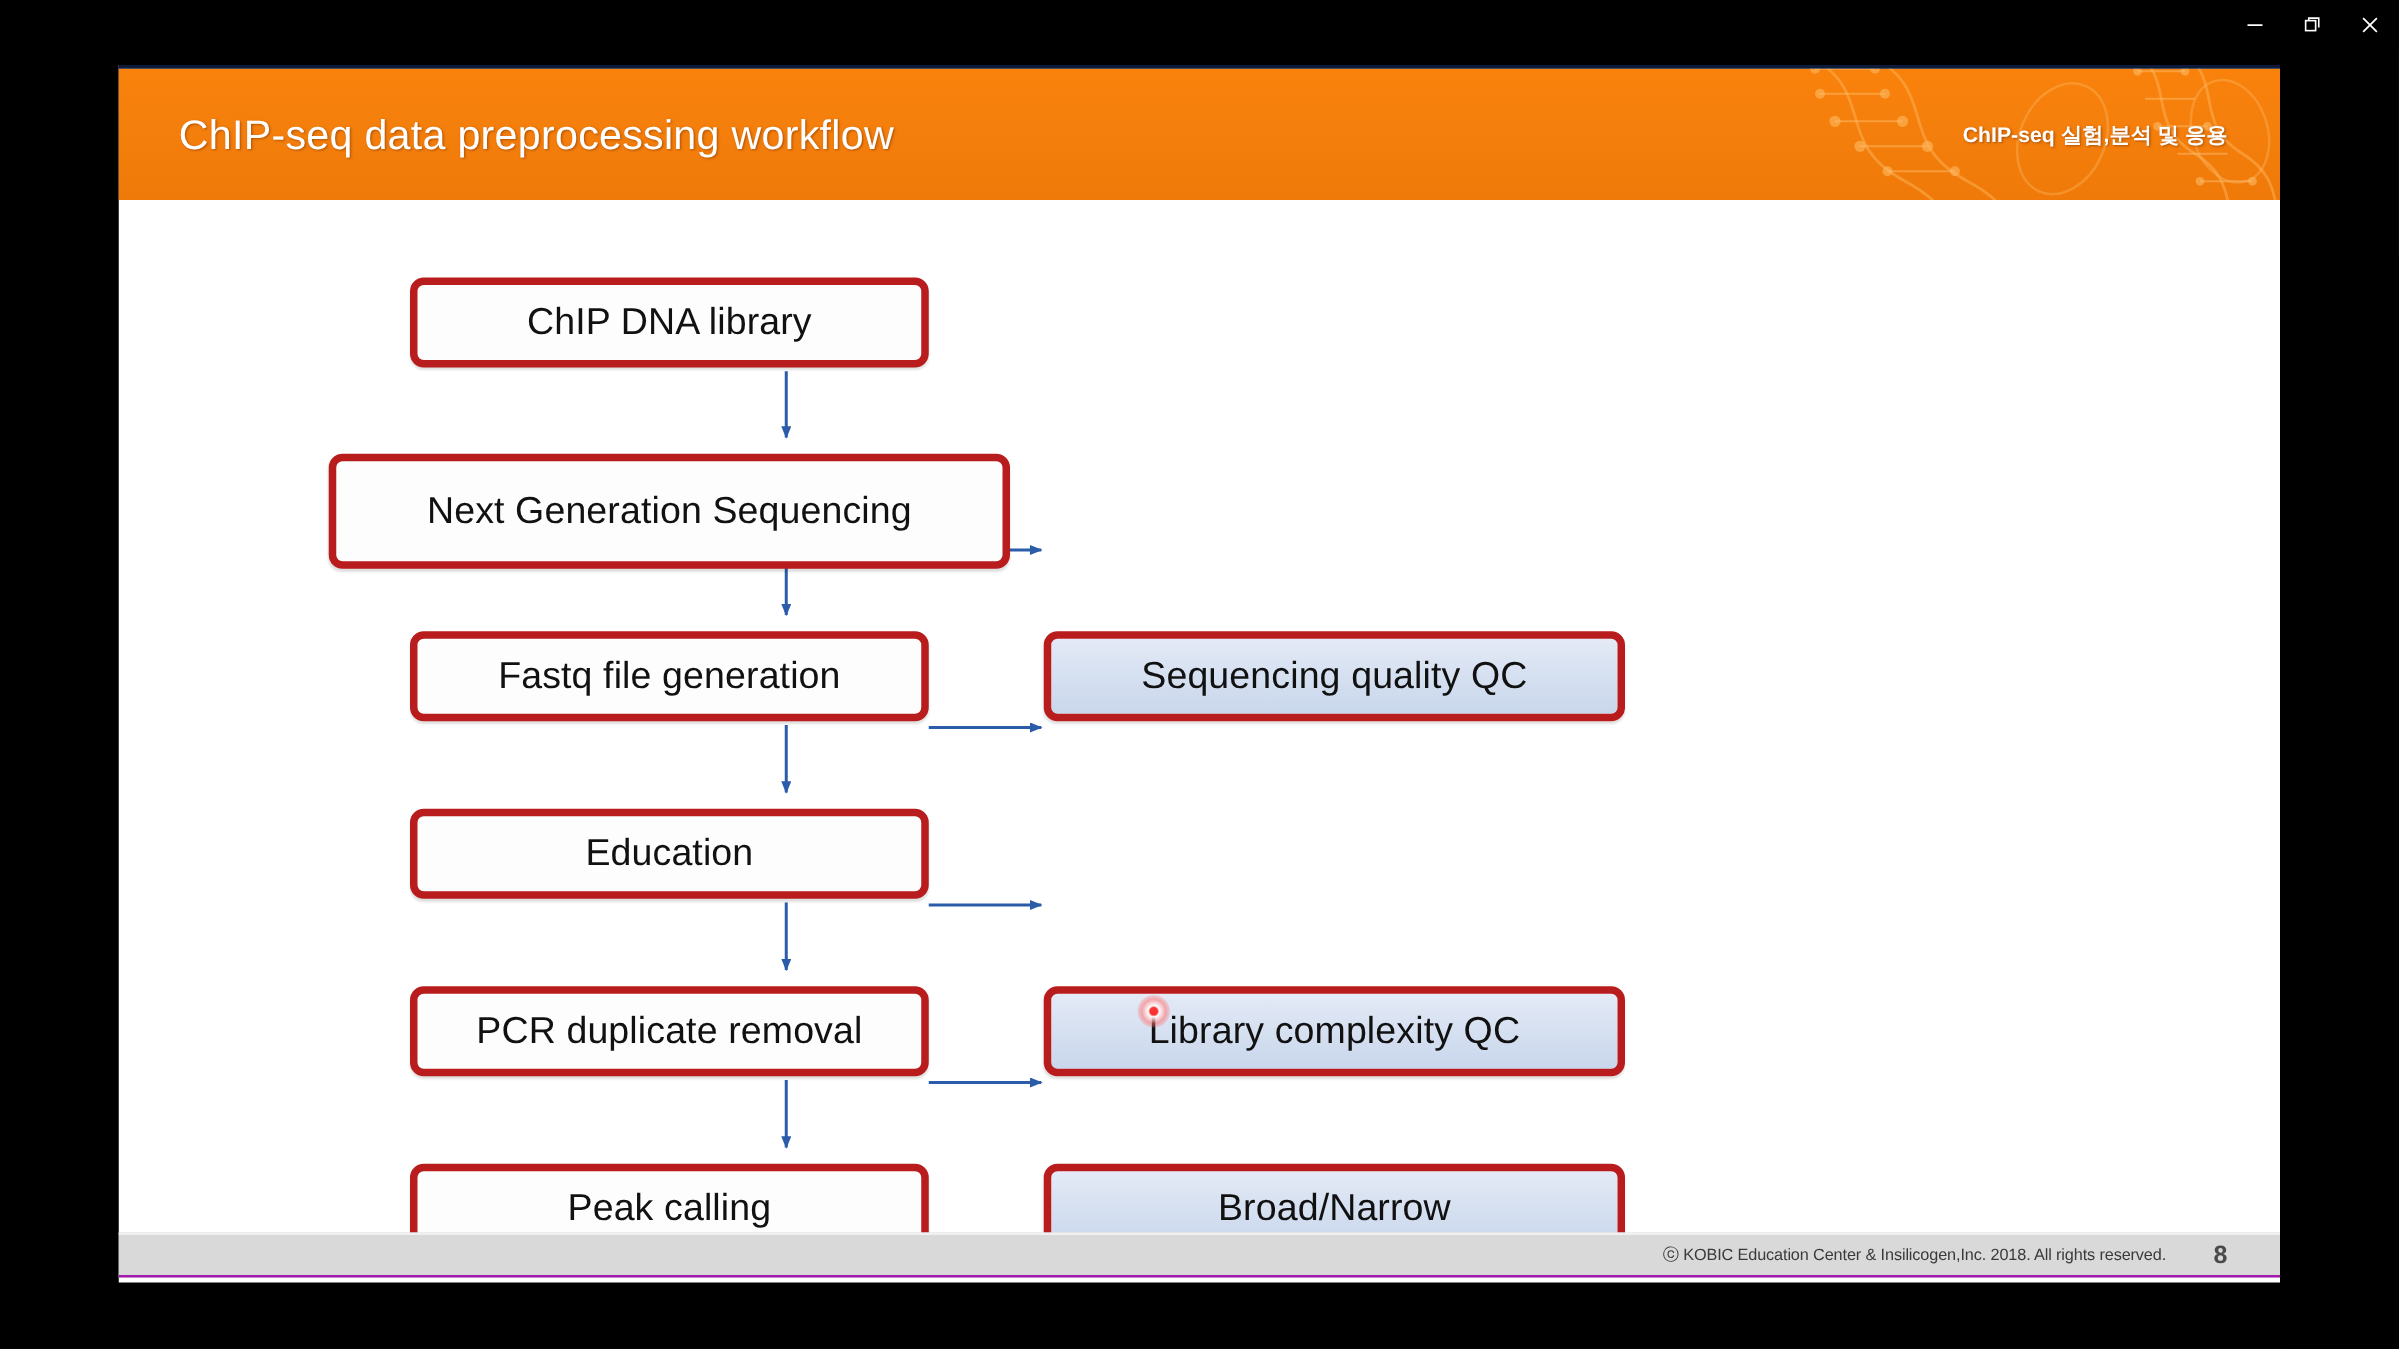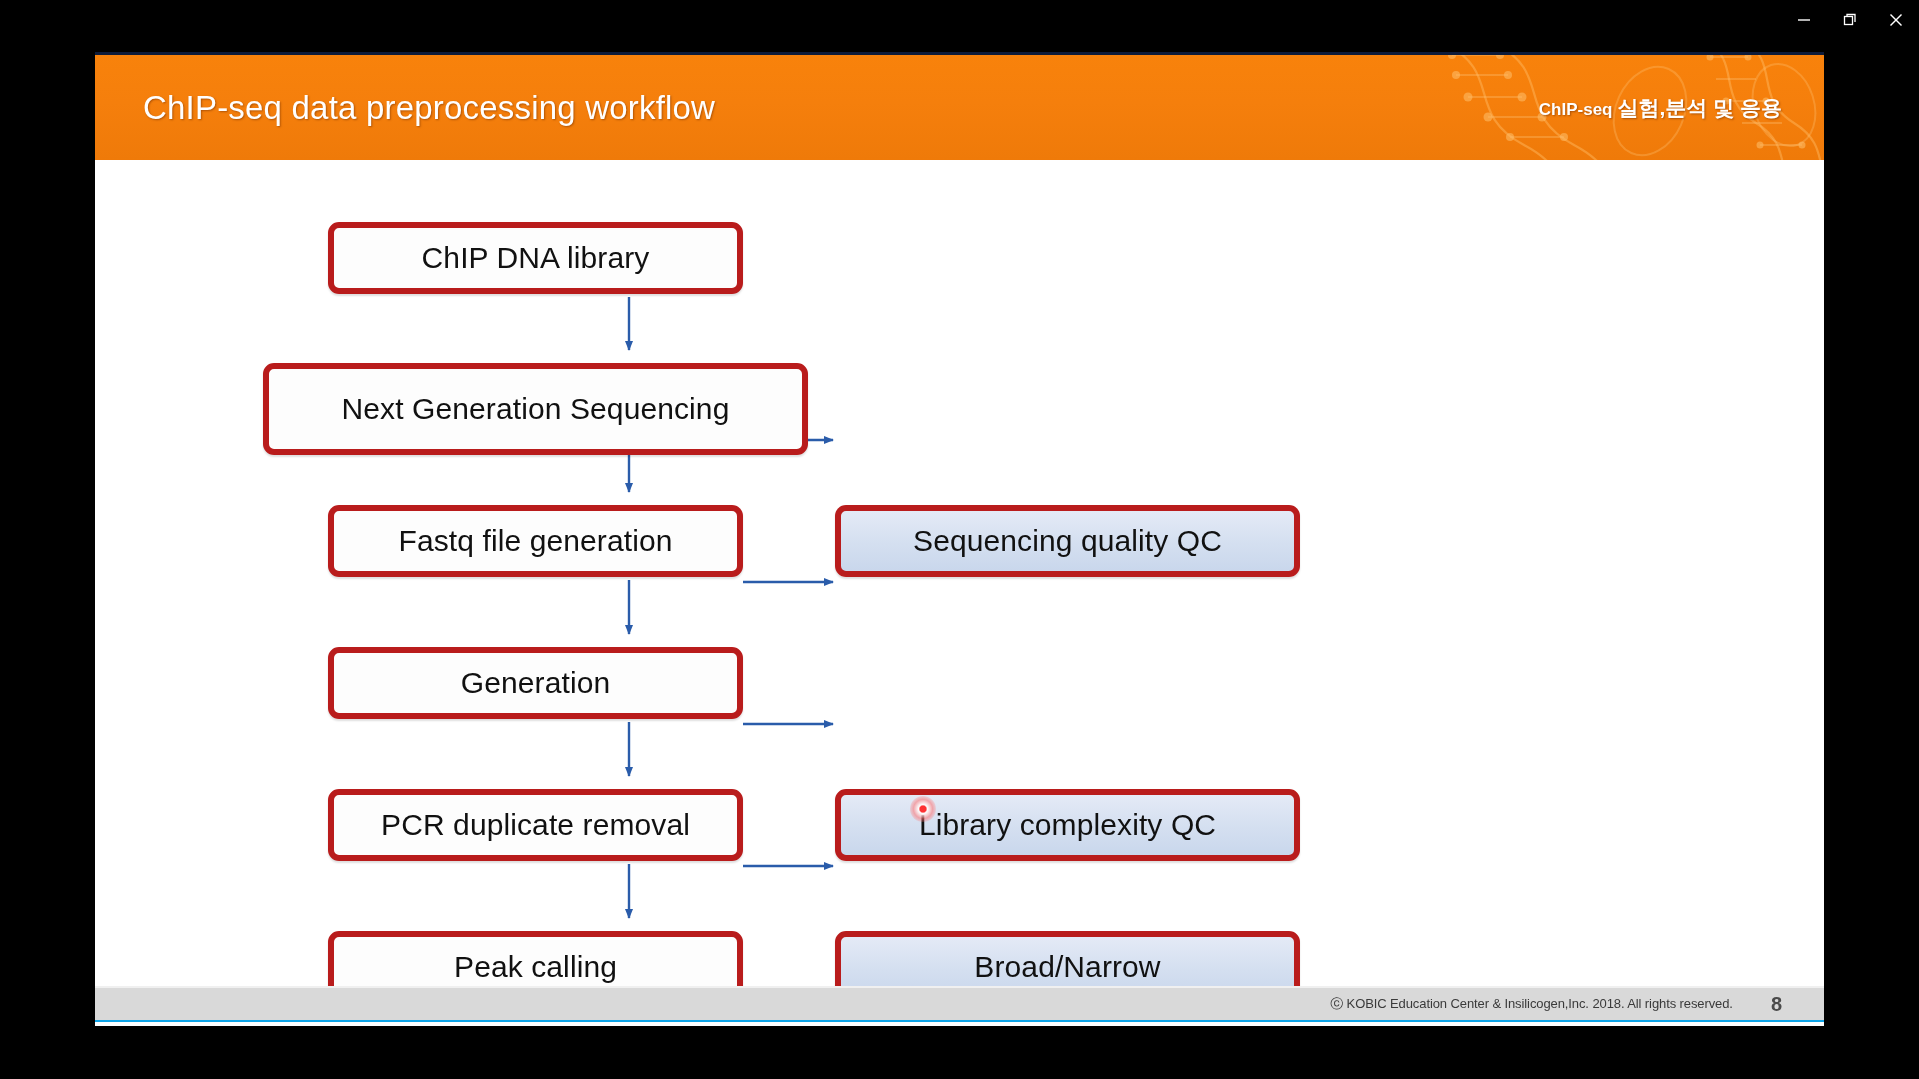--- a/index.html
+++ b/index.html
@@ -66,21 +66,21 @@
   #header-brand {
     position: absolute;
     right: 42px; top: 50%;
     transform: translateY(-50%);
     color: #ffffff;
     white-space: nowrap;
     text-shadow: 1px 1px 2px rgba(120,50,0,0.6);
     display: flex; align-items: baseline; gap: 5px;
   }
   #header-brand .brand-en { font-size: 17px; font-weight: 700; }
-  #header-brand .brand-ko { font-size: 21px; font-weight: 700; }
+  #header-brand .brand-ko { font-size: 17px; font-weight: 700; }
 
   
   #diagram {
     position: absolute;
     left: 0; top: 108px;
     width: 1729px; height: 826px;
   }
   #diagram-svg {
     position: absolute; left: 0; top: 0;
     width: 1729px; height: 826px;
@@ -118,21 +118,21 @@
     pointer-events: none;
   }
 
   
   #slide-footer {
     position: absolute;
     left: 0; bottom: 4px;
     width: 1729px; height: 36px;
     background: #d9d9d9;
     border-top: 2px solid #f0f0f0;
-    border-bottom: 2px solid #0ea5e9;
+    border-bottom: 2px solid #a21caf;
     display: flex; align-items: center; justify-content: flex-end;
   }
   #footer-copyright {
     font-size: 13px;
     color: #3a3a3a;
     letter-spacing: -0.1px;
     white-space: nowrap;
   }
   #footer-pagenum {
     font-size: 20px;
@@ -250,21 +250,21 @@
 
       <div class="node flow-node" style="left:168px; top:203px; width:545px; height:92px;">
         <span>Next Generation Sequencing</span>
       </div>
 
       <div class="node flow-node" style="left:233px; top:345px; width:415px; height:72px;">
         <span>Fastq file generation</span>
       </div>
 
       <div class="node flow-node" style="left:233px; top:487px; width:415px; height:72px;">
-        <span>Generation</span>
+        <span>Education</span>
       </div>
 
       <div class="node flow-node" style="left:233px; top:629px; width:415px; height:72px;">
         <span>PCR duplicate removal</span>
       </div>
 
       <div class="node flow-node" style="left:233px; top:771px; width:415px; height:72px;">
         <span>Peak calling</span>
       </div>
 

